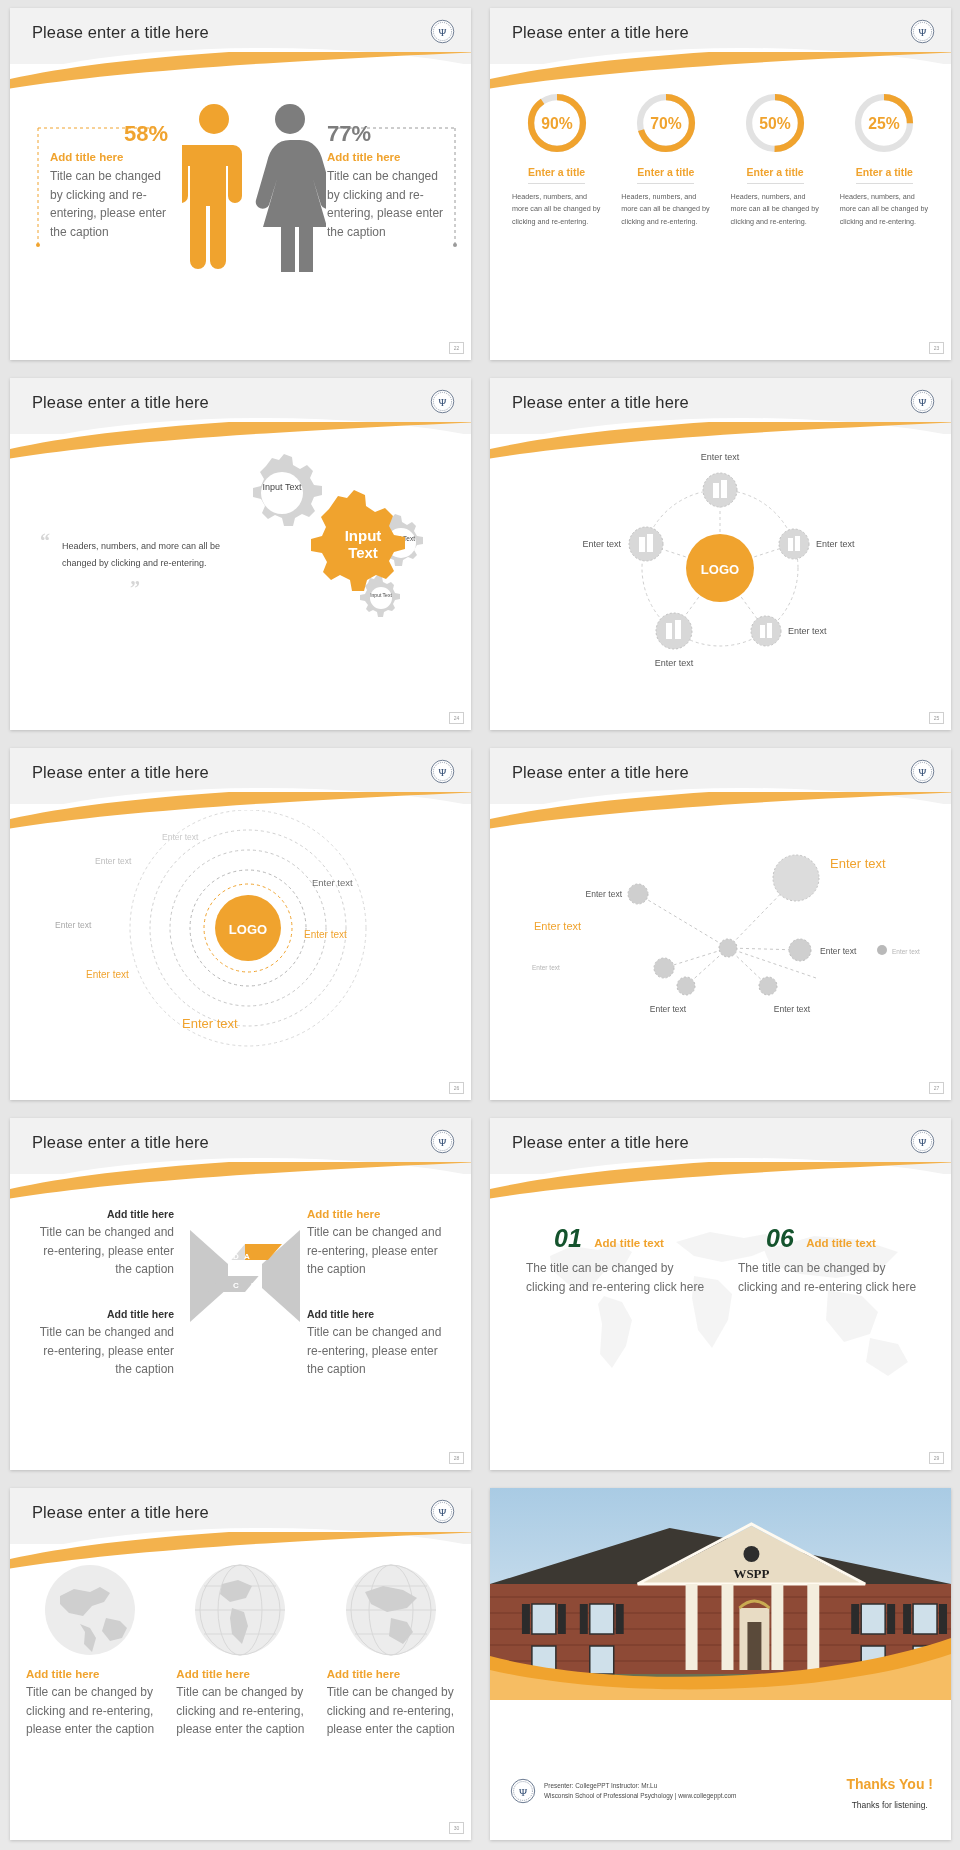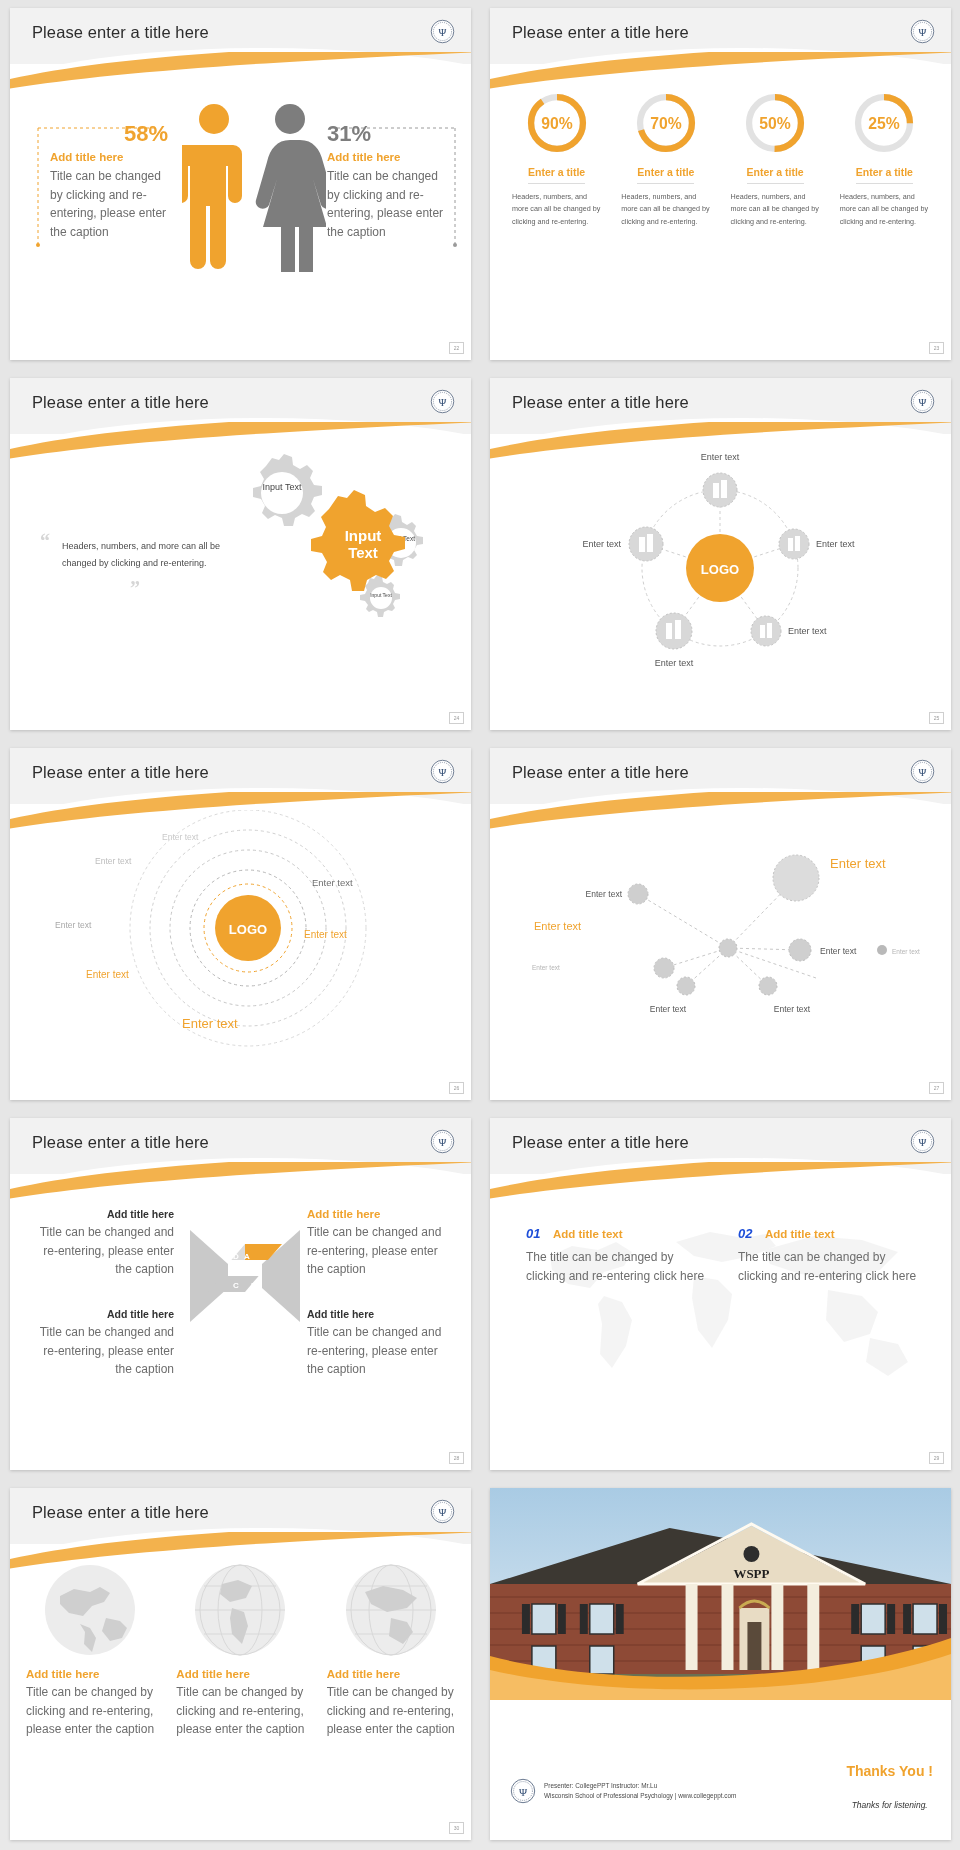--- a/index.html
+++ b/index.html
@@ -66,21 +66,21 @@
            padding-bottom:5px; border-bottom:1px solid #dcdcdc; display:inline-block; }
   .dtext{ color:#5f5f5f; font-size:7.2px; line-height:1.72; margin-top:7px; text-align:left; padding-left:4px;}
 
   
   .quote{ position:absolute; left:30px; top:100px; width:190px; }
   .quote p{ color:#4a4a4a; font-size:9px; line-height:1.85; }
   .qm{ color:#d6d6d6; font-size:20px; font-weight:bold; font-family:"Liberation Serif", serif; line-height:.7;}
   .ttl-d{ color:#333; font-size:10.5px; font-weight:bold; }
 
   
-  .num{ color:#1d4ed8; font-size:13px; font-weight:bold; font-style:italic; }
+  .num{ color:#14532d; font-size:25px; font-weight:bold; font-style:italic;margin-left:28px; }
 
   
   .photo{ position:absolute; left:0; top:0; width:100%; height:212px; overflow:hidden;}
   .thanks{ color:#f0a32e; font-size:14px; font-weight:bold; }
   .thanks-sub{ color:#333; font-size:8.5px; }
   .pres{ font-size:6.4px; color:#4a4a4a; line-height:1.6; }
 </style>
 </head>
 <body>
 
@@ -124,21 +124,21 @@
             <circle cx="32" cy="19" r="15" fill="#f0a32e"></circle>
             <path d="M13,45 h38 a9,9 0 0 1 9,9 v42 a7,7 0 0 1 -14,0 v-30 h-2 v95 a8,8 0 0 1 -16,0 v-55 h-4 v55 a8,8 0 0 1 -16,0 v-95 h-2 v30 a7,7 0 0 1 -14,0 v-42 a9,9 0 0 1 9,-9 z" fill="#f0a32e"></path>
           </svg>
 
           <svg style="position:absolute;left:232px;top:14px;" width="72" height="172" viewBox="0 0 72 172">
             <circle cx="36" cy="19" r="15" fill="#7d7d7d"></circle>
             <path d="M36,40 c-13,0 -20,9 -23,22 l-11,38 a7,7 0 0 0 13,5 l8,-26 l-14,48 h18 v46 a7,7 0 0 0 14,0 v-46 h4 v46 a7,7 0 0 0 14,0 v-46 h14 l-14,-48 l8,26 a7,7 0 0 0 13,-5 l-11,-38 c-3,-13 -10,-22 -23,-22 z" fill="#7d7d7d"></path>
           </svg>
 
           <div style="position:absolute;right:26px;top:36px;width:118px;">
-            <div class="pct" style="position:static;color:#7d7d7d;line-height:1.1;">31%</div>
+            <div class="pct" style="position:static;color:#7d7d7d;line-height:1.1;">77%</div>
             <div class="ttl-o" style="margin-top:5px;">Add title here</div>
             <div class="cap" style="margin-top:4px;">Title can be changed by clicking and re-entering, please enter the caption</div>
           </div>
         </div>
       </div>
       <div class="pg">22</div>
     </div>
   </div>
 
   <div class="cell">
@@ -491,21 +491,21 @@
           </g>
         </svg>
 
         <div style="position:absolute;left:36px;top:50px;width:180px;">
           <span class="num">01</span>
           <span class="ttl-o" style="margin-left:8px;">Add title text</span>
           <div class="cap" style="margin-top:6px;">The title can be changed by clicking and re-entering click here</div>
         </div>
 
         <div style="position:absolute;left:248px;top:50px;width:180px;">
-          <span class="num">02</span>
+          <span class="num">06</span>
           <span class="ttl-o" style="margin-left:8px;">Add title text</span>
           <div class="cap" style="margin-top:6px;">The title can be changed by clicking and re-entering click here</div>
         </div>
       </div>
       <div class="pg">29</div>
     </div>
   </div>
 
   <div class="cell">
     <div class="slide">
@@ -653,18 +653,18 @@
           <text x="20" y="27" font-size="17" text-anchor="middle" fill="#2e4a72" font-family="Liberation Serif, serif">Ψ</text>
         </svg>
         <div>
           <div class="pres">Presenter: CollegePPT    Instructor: Mr.Lu</div>
           <div class="pres">Wisconsin School of Professional Psychology  |  www.collegeppt.com</div>
         </div>
       </div>
 
       <div style="position:absolute;right:18px;bottom:30px;text-align:center;">
         <div class="thanks">Thanks You !</div>
-        <div class="thanks-sub" style="margin-top:21px;font-style:italic;">Thanks for listening.</div>
+        <div class="thanks-sub" style="margin-top:8px;">Thanks for listening.</div>
       </div>
     </div>
   </div>
 
 </div>
 
 </body></html>

